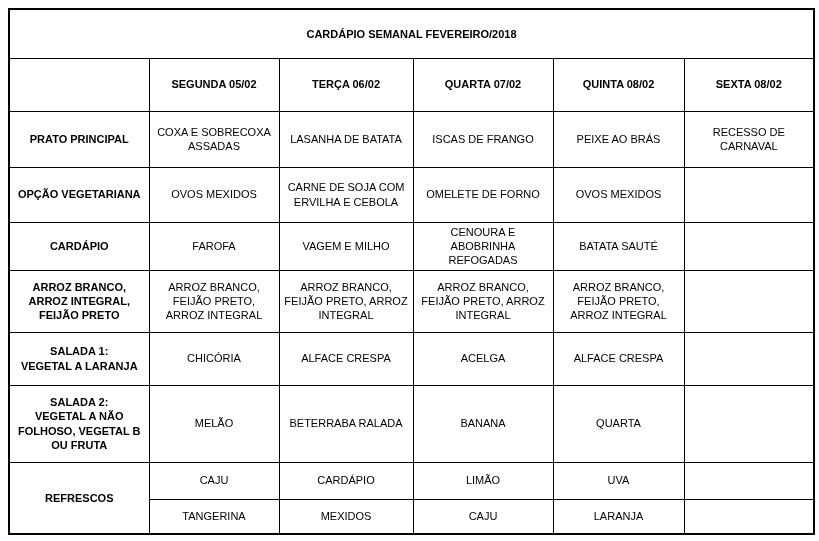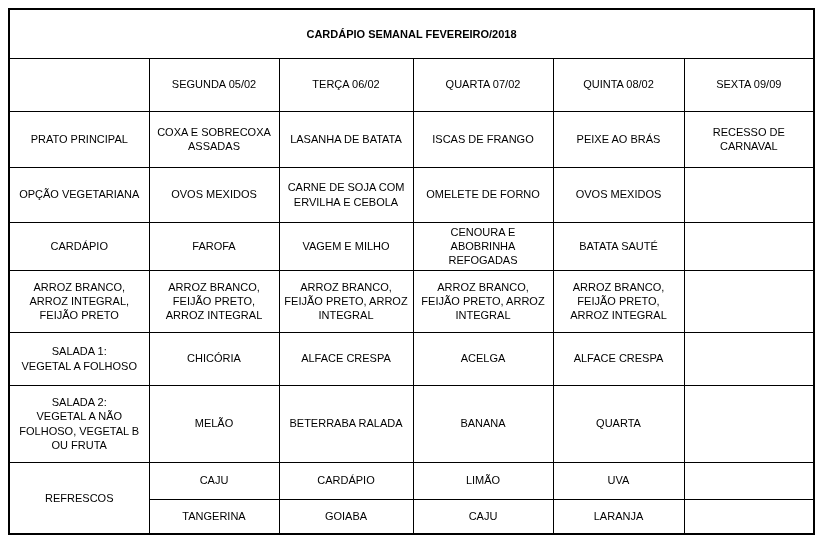--- a/index.html
+++ b/index.html
@@ -35,21 +35,21 @@
     font-size: 11px;
     line-height: 1.3;
     overflow: hidden;
     white-space: pre-line;
   }
   td.title-cell {
     font-weight: bold;
     font-size: 11.5px;
   }
   td.day-header, td.row-label {
-    font-weight: normal;
+    font-weight: bold;
   }
   td.menu-cell {
     font-weight: normal;
   }
   td.recesso-cell {
     font-size: 18px;
     line-height: 1.15;
     font-weight: normal;
     white-space: normal;
     margin-top: 43px;
@@ -73,21 +73,21 @@
         <tr style="height:49px">
       <td colspan="6" class="title-cell">CARDÁPIO SEMANAL FEVEREIRO/2018</td>
     </tr>
 
     <tr style="height:53px">
       <td class="day-header"></td>
       <td class="day-header">SEGUNDA 05/02</td>
       <td class="day-header">TERÇA 06/02</td>
       <td class="day-header">QUARTA 07/02</td>
       <td class="day-header">QUINTA 08/02</td>
-      <td class="day-header">SEXTA 09/09</td>
+      <td class="day-header">SEXTA 08/02</td>
     </tr>
 
     <tr style="height:56px">
       <td class="row-label">PRATO PRINCIPAL</td>
       <td class="menu-cell">COXA E SOBRECOXA ASSADAS</td>
       <td class="menu-cell">LASANHA DE BATATA</td>
       <td class="menu-cell">ISCAS DE FRANGO</td>
       <td class="menu-cell">PEIXE AO BRÁS</td>
       <td class="menu-cell recesso-cell">RECESSO DE CARNAVAL</td>
     </tr>
@@ -114,21 +114,21 @@
       <td class="row-label">ARROZ BRANCO, ARROZ INTEGRAL, FEIJÃO PRETO</td>
       <td class="menu-cell">ARROZ BRANCO, FEIJÃO PRETO, ARROZ INTEGRAL</td>
       <td class="menu-cell">ARROZ BRANCO, FEIJÃO PRETO, ARROZ INTEGRAL</td>
       <td class="menu-cell">ARROZ BRANCO, FEIJÃO PRETO, ARROZ INTEGRAL</td>
       <td class="menu-cell">ARROZ BRANCO, FEIJÃO PRETO, ARROZ INTEGRAL</td>
       <td class="menu-cell"></td>
     </tr>
 
     <tr style="height:53px">
       <td class="row-label">SALADA 1:
-VEGETAL A FOLHOSO</td>
+VEGETAL A LARANJA</td>
       <td class="menu-cell">CHICÓRIA</td>
       <td class="menu-cell">ALFACE CRESPA</td>
       <td class="menu-cell">ACELGA</td>
       <td class="menu-cell">ALFACE CRESPA</td>
       <td class="menu-cell"></td>
     </tr>
 
     <tr style="height:77px">
       <td class="row-label">SALADA 2:
 VEGETAL A NÃO FOLHOSO, VEGETAL B OU FRUTA</td>
@@ -143,20 +143,20 @@
       <td class="row-label" rowspan="2">REFRESCOS</td>
       <td class="menu-cell">CAJU</td>
       <td class="menu-cell">CARDÁPIO</td>
       <td class="menu-cell">LIMÃO</td>
       <td class="menu-cell">UVA</td>
       <td class="menu-cell"></td>
     </tr>
 
     <tr style="height:35px">
       <td class="menu-cell">TANGERINA</td>
-      <td class="menu-cell">GOIABA</td>
+      <td class="menu-cell">MEXIDOS</td>
       <td class="menu-cell">CAJU</td>
       <td class="menu-cell">LARANJA</td>
       <td class="menu-cell"></td>
     </tr>
   </tbody>
     </table>
 </div>
 
 </body></html>

